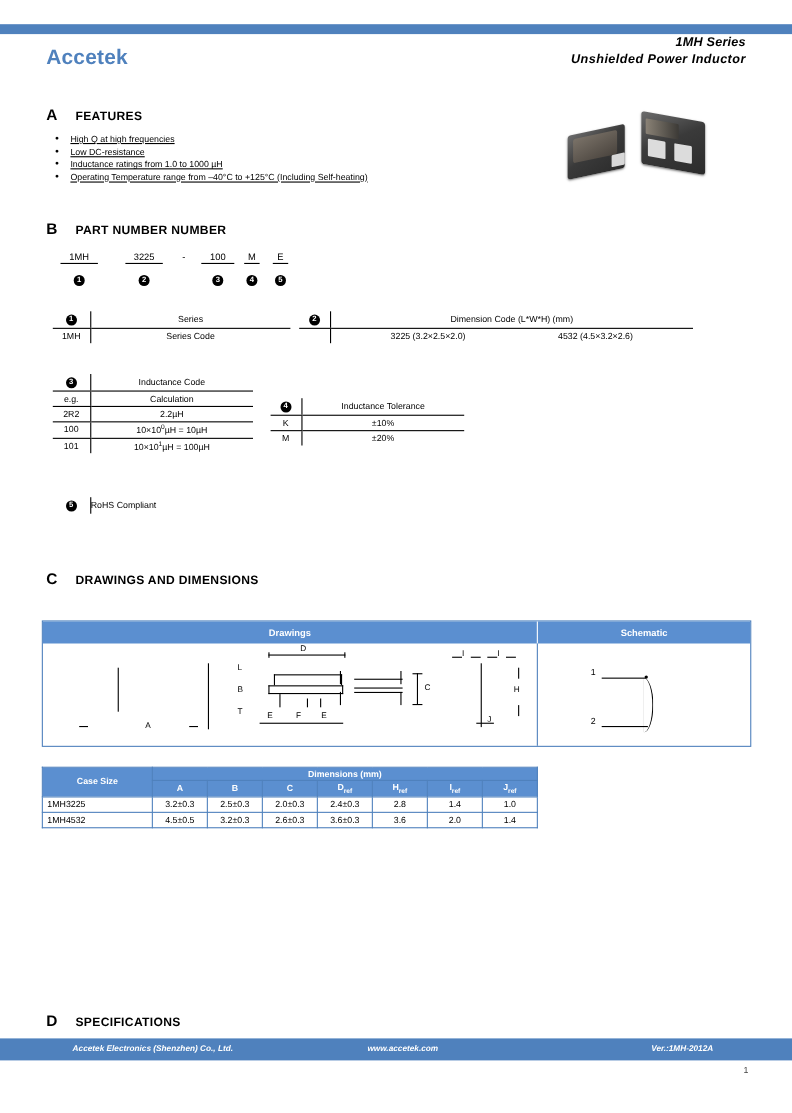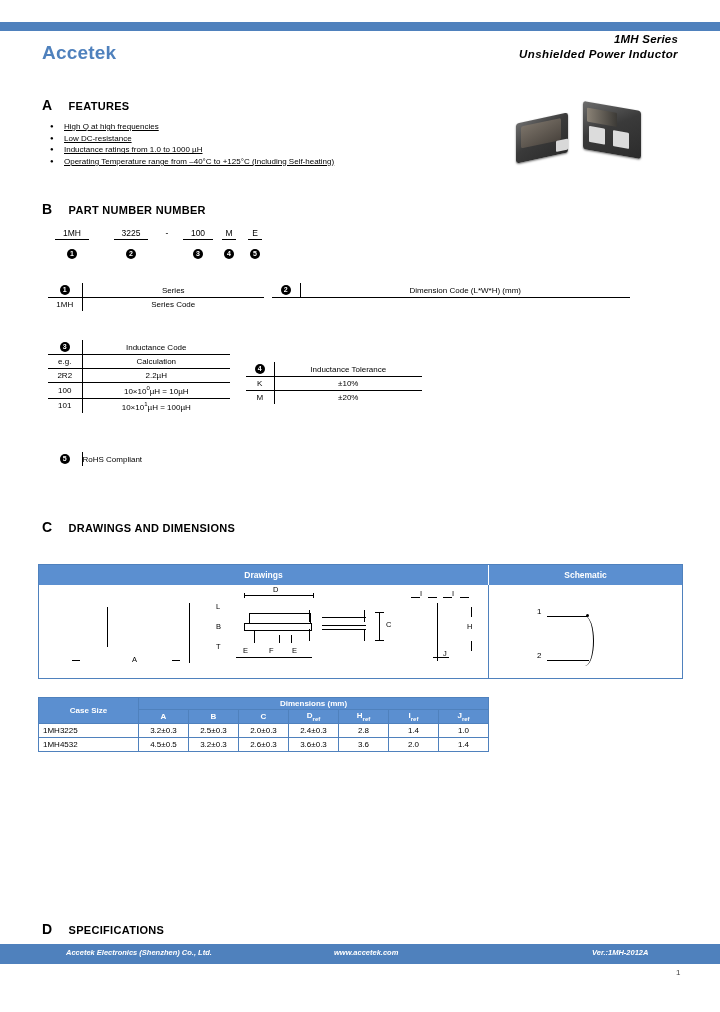--- a/index.html
+++ b/index.html
@@ -274,20 +274,27 @@
     </table>
 </div>
 
 <div class="mt" id="t2">
   <table>
     <tbody>
         <tr class="rule-b">
       <td class="c1"><span class="cnum">2</span></td>
       <td class="c2 vline">Dimension Code (L*W*H) (mm)</td>
     </tr>
+    <tr>
+      <td class="c1"></td>
+      <td class="c2 vline dimrow">
+        <span style="display:inline-block;width:150px;">3225 (3.2×2.5×2.0)</span>
+        <span style="display:inline-block;width:150px;">4532 (4.5×3.2×2.6)</span>
+      </td>
+    </tr>
   </tbody>
     </table>
 </div>
 
 <div class="mt" id="t3">
   <table>
     <tbody>
         <tr class="rule-b">
       <td class="c1"><span class="cnum">3</span></td>
       <td class="c2 vline">Inductance Code</td>

